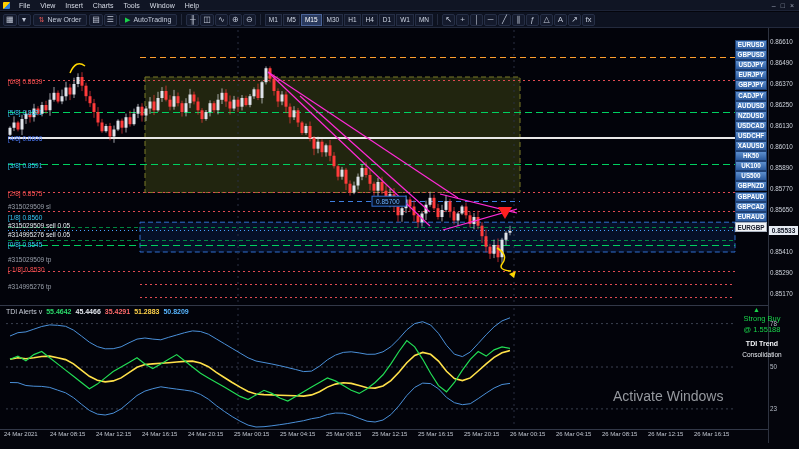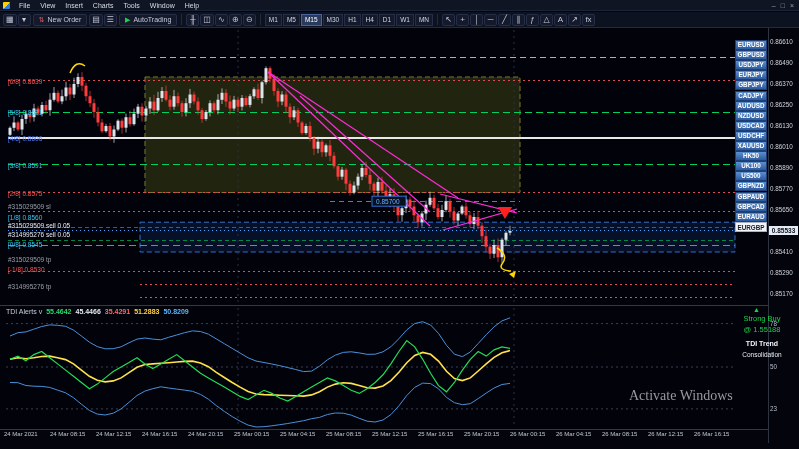--- a/index.html
+++ b/index.html
@@ -59,21 +59,21 @@
   .signal .s1{color:#19d24a;font-size:7.5px;font-weight:normal;}
   .signal .s2{color:#f2f4f8;font-size:7px;font-weight:bold;margin-top:3px;}
   .signal .s3{color:#e8ebf1;font-size:6.5px;}
 
   #ind-levels{position:absolute;top:0;left:770px;}
   .indlvl{position:absolute;left:0;font-size:6.3px;color:#b9bfca;line-height:8px;}
 
   #time-axis{position:absolute;top:431px;left:0;width:768px;height:12px;}
   .tlbl{position:absolute;top:0;font-size:6px;color:#c2c7d1;white-space:nowrap;}
 
-  .wm1{position:absolute;top:388px;left:629px;font-size:14px;color:#96999f;font-family:Liberation Serif, serif;}
+  .wm1{position:absolute;top:388px;left:613px;font-size:14px;color:#96999f;}
   .wm2{position:absolute;top:408px;left:641px;font-size:8.5px;color:#868d97;}
 </style>
 </head>
 <body>
 
 <div id="app">
 
   <div class="menubar">
     <div class="logo"></div>
     <div id="menu-items">

